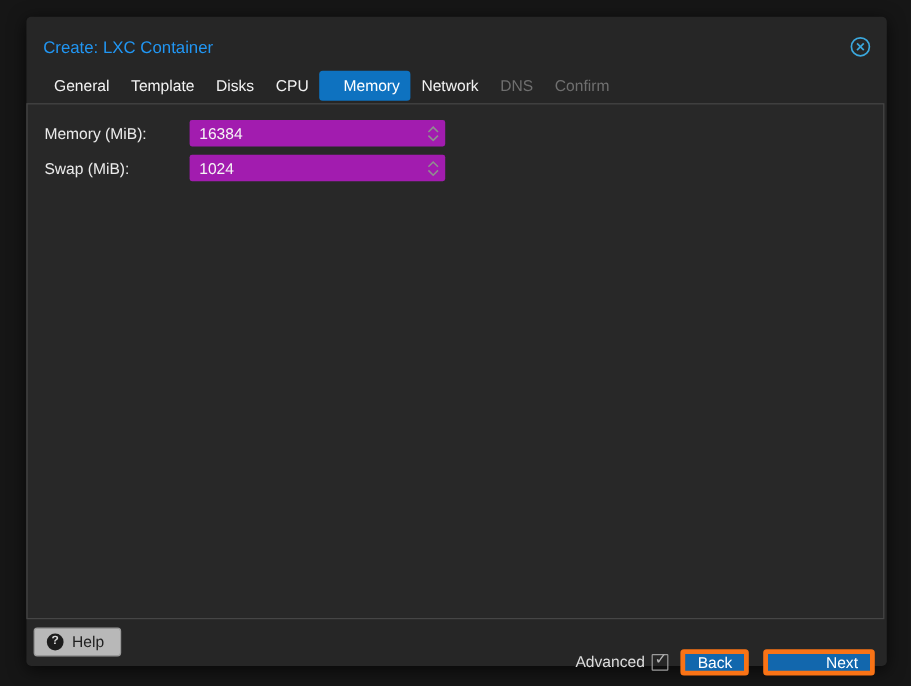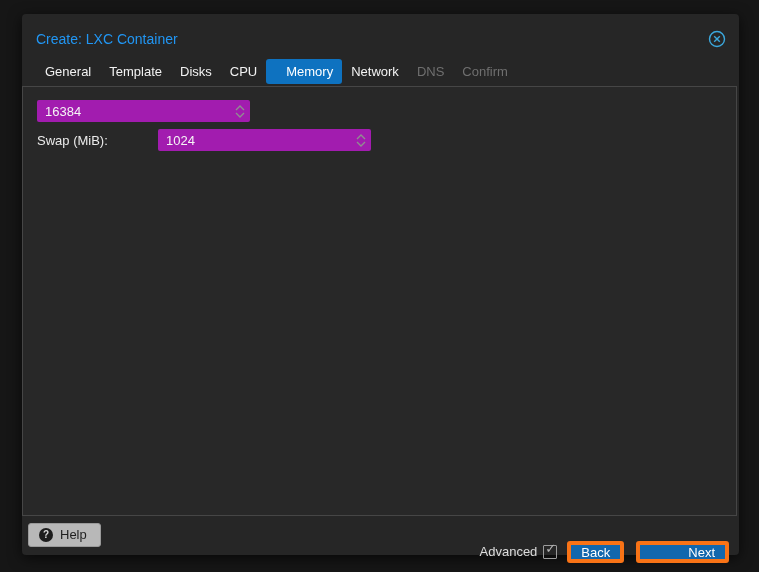--- a/index.html
+++ b/index.html
@@ -125,20 +125,21 @@
     <span class="tab">CPU</span>
     <span class="tab active">Memory</span>
     <span class="tab">Network</span>
     <span class="tab disabled">DNS</span>
     <span class="tab disabled">Confirm</span>
   </div>
 
   <div class="body-panel">
 
     <div class="form-row">
+      <label class="field-label">Memory (MiB):</label>
       <div class="spinner-field">
         <input class="field-input" type="text" value="16384" style="">
         <span class="spinner-btns">
           <svg width="10" height="6" viewBox="0 0 10 6">
               <polyline points="1,5 5,1 9,5" fill="none" stroke="#8f8f8f" stroke-width="1.3"></polyline>
             </svg>
           <svg width="10" height="6" viewBox="0 0 10 6">
               <polyline points="1,1 5,5 9,1" fill="none" stroke="#8f8f8f" stroke-width="1.3"></polyline>
             </svg>
         </span>

